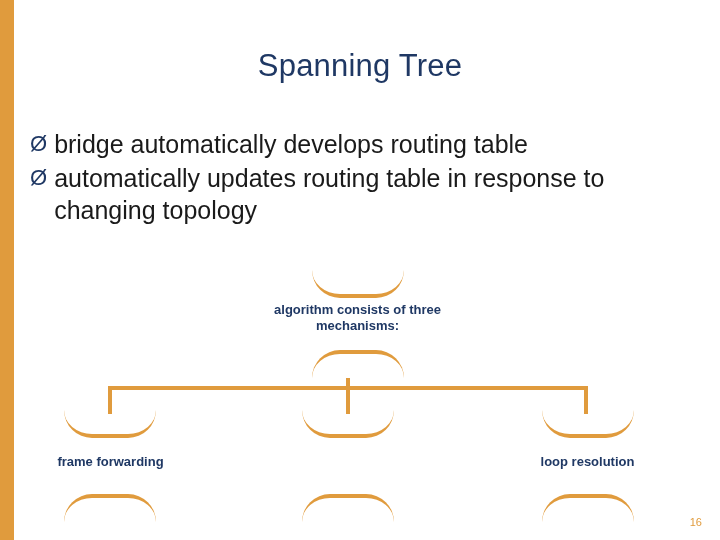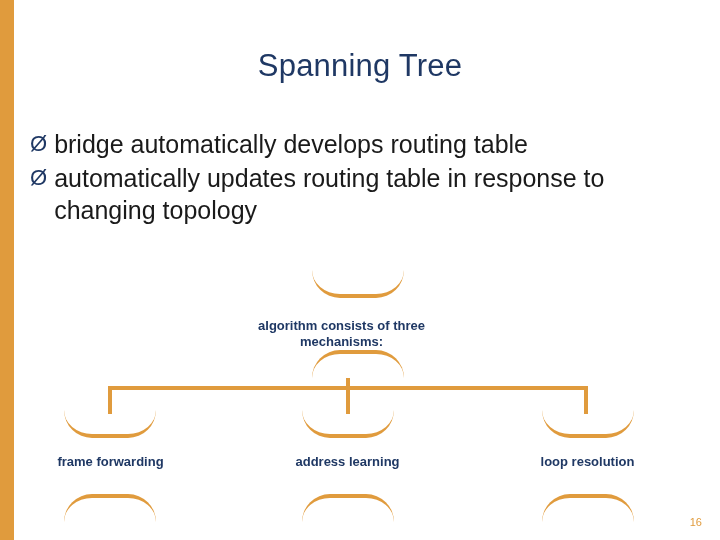--- a/index.html
+++ b/index.html
@@ -83,24 +83,23 @@
   .node-label {
     position: absolute;
     text-align: center;
     color: #1f3864;
     font-weight: bold;
     font-size: 13px;
     line-height: 1.25;
   }
 
   .root-label {
-    left: 234px;
+    left: 250px;
     top: 40px;
     width: 215px;
-    margin-top: 16px;
   }
 
   .leaf-label-1 { left: 28px;  top: 192px; width: 165px; text-align: center; }
   .leaf-label-2 { left: 265px; top: 192px; width: 165px; }
   .leaf-label-3 { left: 505px; top: 192px; width: 165px; text-align: center; }
 
   .arc {
     position: absolute;
     border: 0 solid #e09b3d;
     border-width: 4px;
@@ -216,21 +215,20 @@
     <div class="conn-horiz"></div>
     <div class="conn-vert-1"></div>
     <div class="conn-vert-2"></div>
     <div class="conn-vert-3"></div>
 
     <div class="arc arc-bottom leaf1-arc-top"></div>
     <div class="node-label leaf-label-1">frame forwarding</div>
     <div class="arc arc-top leaf1-arc-bot"></div>
 
     <div class="arc arc-bottom leaf2-arc-top"></div>
-    <div class="node-label leaf-label-2">address learning</div>
     <div class="arc arc-top leaf2-arc-bot"></div>
 
     <div class="arc arc-bottom leaf3-arc-top"></div>
     <div class="node-label leaf-label-3">loop resolution</div>
     <div class="arc arc-top leaf3-arc-bot"></div>
 
   </div>
 
   <div class="page-number">16</div>
 

